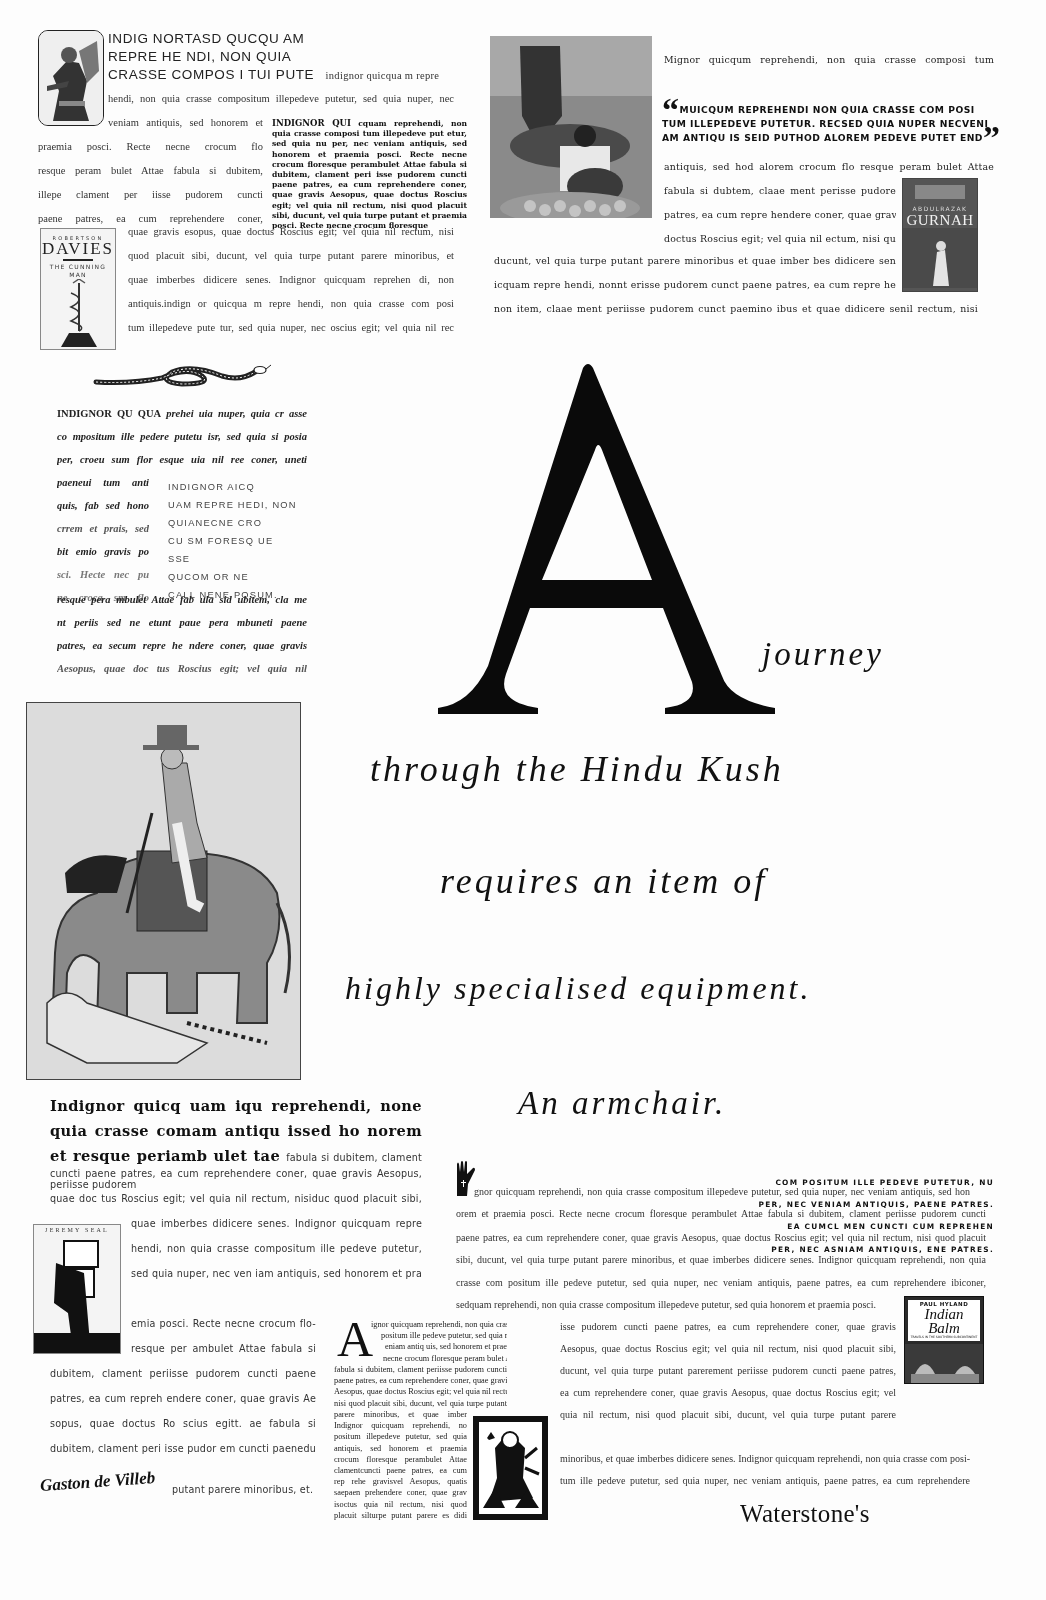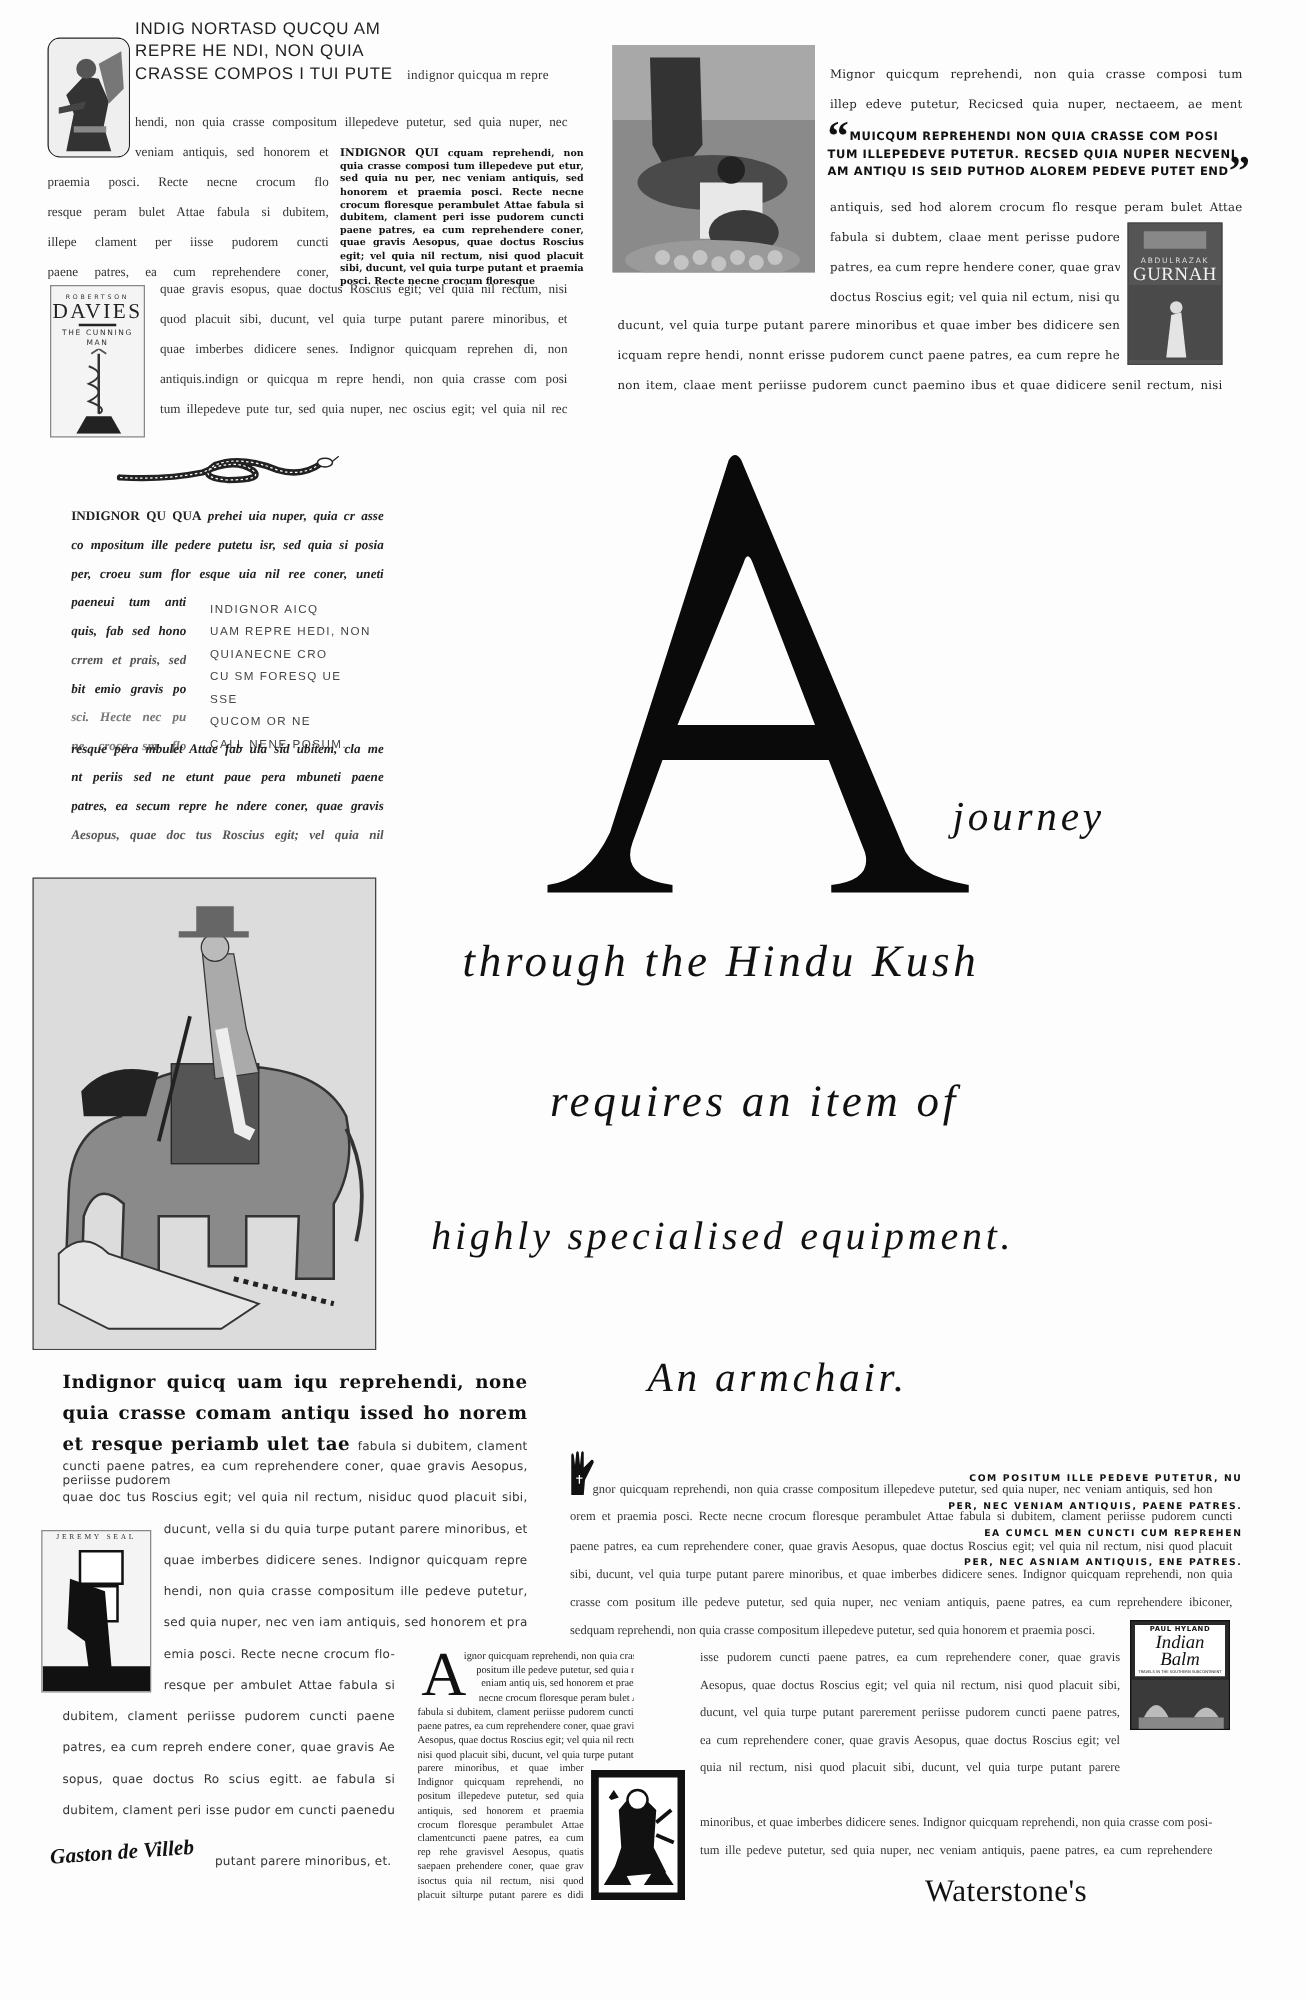--- a/index.html
+++ b/index.html
@@ -5,21 +5,21 @@
   * { box-sizing: border-box; margin: 0; padding: 0; }
   html, body { width: 1046px; height: 1600px; background: #fdfdfd; overflow: hidden; }
   body { position: relative; color: #111; font-family: "Liberation Serif", serif; }
   .abs { position: absolute; }
   .serif { font-family: "Liberation Serif", serif; }
   .sans { font-family: "DejaVu Sans", sans-serif; }
   .justify { text-align: justify; text-align-last: justify; }
   .jl { text-align: justify; }
 
   
-  #tl-head { left: 108px; top: 14px; width: 355px; font-size: 14px; line-height: 18px; letter-spacing: 0.3px; color:#222; }
+  #tl-head { left: 108px; top: 30px; width: 355px; font-size: 14px; line-height: 18px; letter-spacing: 0.3px; color:#222; }
   #tl-head .caps { font-family: "Liberation Sans", sans-serif; font-size: 13.5px; letter-spacing: 0.6px; }
   #tl-head .cont { font-size: 10.5px; color:#333; }
   .tl-line { font-size: 10.5px; color: #333; line-height: 24px; height: 24px; white-space: nowrap; overflow: hidden; }
 
   #bold-col { left: 272px; top: 118px; width: 195px; font-family: "DejaVu Serif", serif; font-size: 7.6px; line-height: 10.2px; font-weight: bold; color:#111; text-align: justify; }
   #bold-col b { font-size: 8.5px; }
 
   .book { border: 1px solid #888; background: #e9e9e9; overflow: hidden; }
 
   
@@ -118,21 +118,20 @@
         <circle cx="85" cy="175" r="6"></circle>
         <circle cx="100" cy="170" r="6"></circle>
         <circle cx="115" cy="174" r="6"></circle>
         <circle cx="130" cy="170" r="6"></circle>
       </g>
   </svg>
 </div>
 
 <div class="abs" style="left:664px;top:48px;width:330px;">
   <div class="tr-line justify">Mignor quicqum reprehendi, non quia crasse composi tum</div>
-  <div class="tr-line justify">illep edeve putetur, Recicsed quia nuper, nectaeem, ae ment</div>
 </div>
 
 <div class="abs" id="quote">
   <div style="white-space:nowrap;"><span class="qm">“</span><span>MUICQUM REPREHENDI NON QUIA CRASSE COM POSI</span></div>
   <div style="white-space:nowrap;">TUM ILLEPEDEVE PUTETUR. RECSED QUIA NUPER NECVENI</div>
   <div style="white-space:nowrap;"><span>AM ANTIQU IS SEID PUTHOD ALOREM PEDEVE PUTET END</span><span class="qm">”</span></div>
 </div>
 
 <div class="abs" style="left:664px;top:155px;width:330px;">
   <div class="tr-line justify">antiquis, sed hod alorem crocum flo resque peram bulet Attae</div>
@@ -243,21 +242,20 @@
   <div class="serif" style="font-size:6px;letter-spacing:2.2px;text-align:center;color:#333;margin-top:2px;">JEREMY SEAL</div>
   <svg width="88" height="120" viewBox="0 0 88 120">
     <rect x="30" y="8" width="34" height="26" fill="#fff" stroke="#111" stroke-width="2"></rect>
     <rect x="24" y="36" width="36" height="28" fill="#fff" stroke="#111" stroke-width="2"></rect>
     <path d="M22 30 L50 40 L56 110 L38 110 L34 80 L20 70 Z" fill="#111"></path>
     <rect x="0" y="100" width="88" height="20" fill="#111"></rect>
   </svg>
 </div>
 
 <div class="abs" style="left:131px;top:1211px;width:291px;">
-  <div class="cond justify">ducunt, vella si du quia turpe putant parere minoribus, et</div>
   <div class="cond justify">quae imberbes didicere senes. Indignor quicquam repre</div>
   <div class="cond justify">hendi, non quia crasse compositum ille pedeve putetur,</div>
   <div class="cond justify">sed quia nuper, nec ven iam antiquis, sed honorem et pra</div>
 </div>
 <div class="abs" style="left:131px;top:1311px;width:185px;">
   <div class="cond justify">emia posci. Recte necne crocum flo-</div>
   <div class="cond justify">resque per ambulet Attae fabula si</div>
 </div>
 <div class="abs" style="left:50px;top:1361px;width:266px;">
   <div class="cond justify">dubitem, clament periisse pudorem cuncti paene</div>

